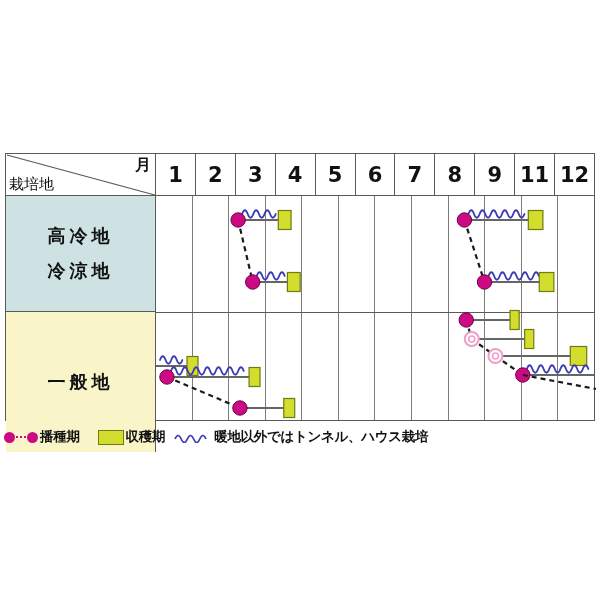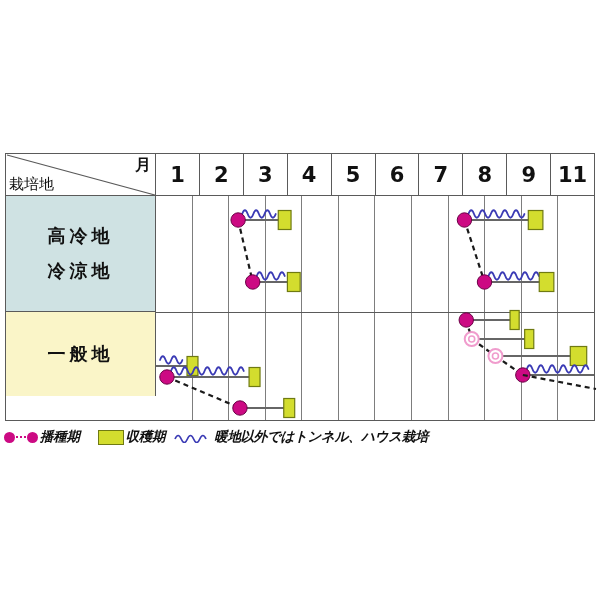--- a/index.html
+++ b/index.html
@@ -48,21 +48,21 @@
   }
 
   .zonecell{
     position:absolute;left:0;width:150px;
     box-sizing:border-box;
     border-right:1px solid #5a5a5a;
     display:flex;flex-direction:column;
     align-items:center;justify-content:center;text-align:center;
   }
   .zonecell.cool{ top:42px;height:116px;background:#cfe2e3;border-bottom:1px solid #5a5a5a;}
-  .zonecell.warm{ top:158px;height:84px;background:#faf5c8;}
+  .zonecell.warm{ top:158px;height:140px;background:#faf5c8;}
   .zonename{
     font-size:18px;font-weight:700;color:#111;
     line-height:1.9;letter-spacing:4px;
   }
 
   
   .monthhdr{
     position:absolute;left:150px;top:0;height:42px;width:438px;
     box-sizing:border-box;
     border-bottom:1px solid #5a5a5a;
@@ -99,21 +99,21 @@
   .plot{position:absolute;left:0;top:0;width:600px;height:600px;pointer-events:none;}
 
   
   .legend{
     position:absolute;left:4px;top:424px;width:594px;height:26px;
     display:flex;align-items:center;
     font-size:13px;font-weight:700;color:#111;
     white-space:nowrap;
   }
   .lg-item{display:flex;align-items:center;}
-  .lg-txt{margin-left:2px;font-size:13.5px;font-weight:700;letter-spacing:-0.3px;font-style:italic;}
+  .lg-txt{margin-left:2px;font-size:13.5px;font-weight:700;letter-spacing:-0.3px;}
   .lg-gap{width:9px;}
 
   .dot-sym{width:11px;height:11px;border-radius:50%;background:#cc0a83;display:inline-block;}
   .ring-sym{
     width:11px;height:11px;border-radius:50%;
     box-sizing:border-box;border:1.6px solid #f09ccd;background:#fff;
     display:inline-block;position:relative;
   }
   .ring-sym::after{
     content:"";position:absolute;left:2.2px;top:2.2px;
@@ -169,20 +169,21 @@
         <div class="monthcell">1</div>
         <div class="monthcell">2</div>
         <div class="monthcell">3</div>
         <div class="monthcell">4</div>
         <div class="monthcell">5</div>
         <div class="monthcell">6</div>
         <div class="monthcell">7</div>
         <div class="monthcell">8</div>
         <div class="monthcell">9</div>
         <div class="monthcell">11</div>
+        <div class="monthcell">12</div>
       </div>
 
     <div class="gridbody" id="gridbody">
         <div class="gcol"></div>
         <div class="gcol"></div>
         <div class="gcol"></div>
         <div class="gcol"></div>
         <div class="gcol"></div>
         <div class="gcol"></div>
         <div class="gcol"></div>

